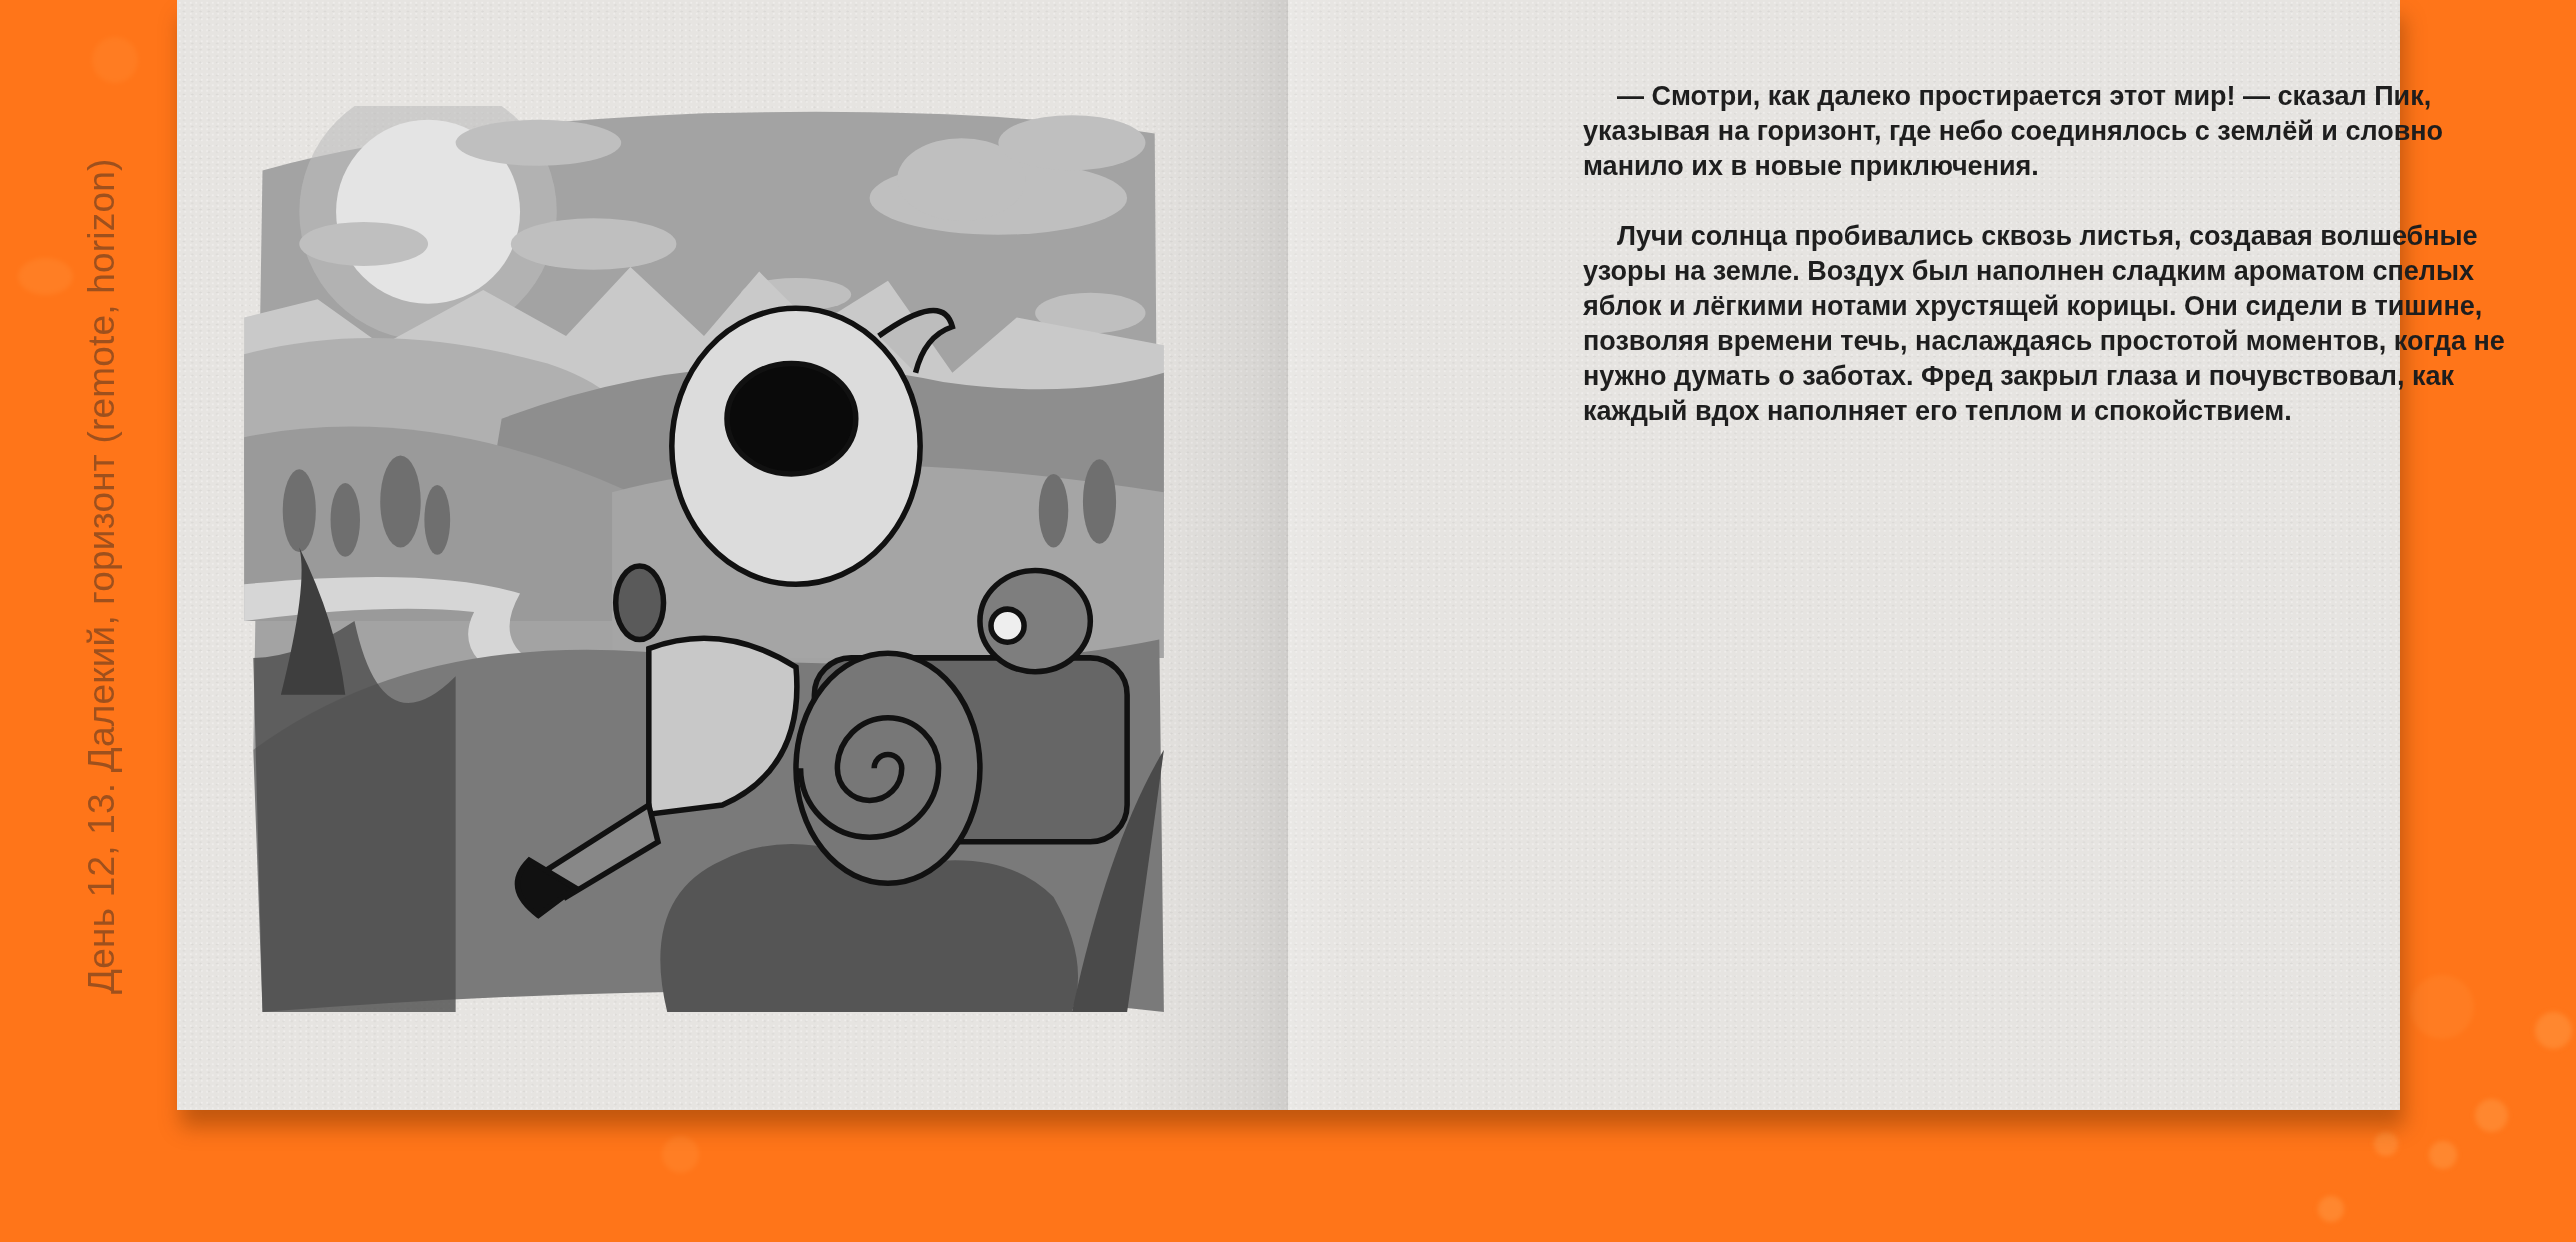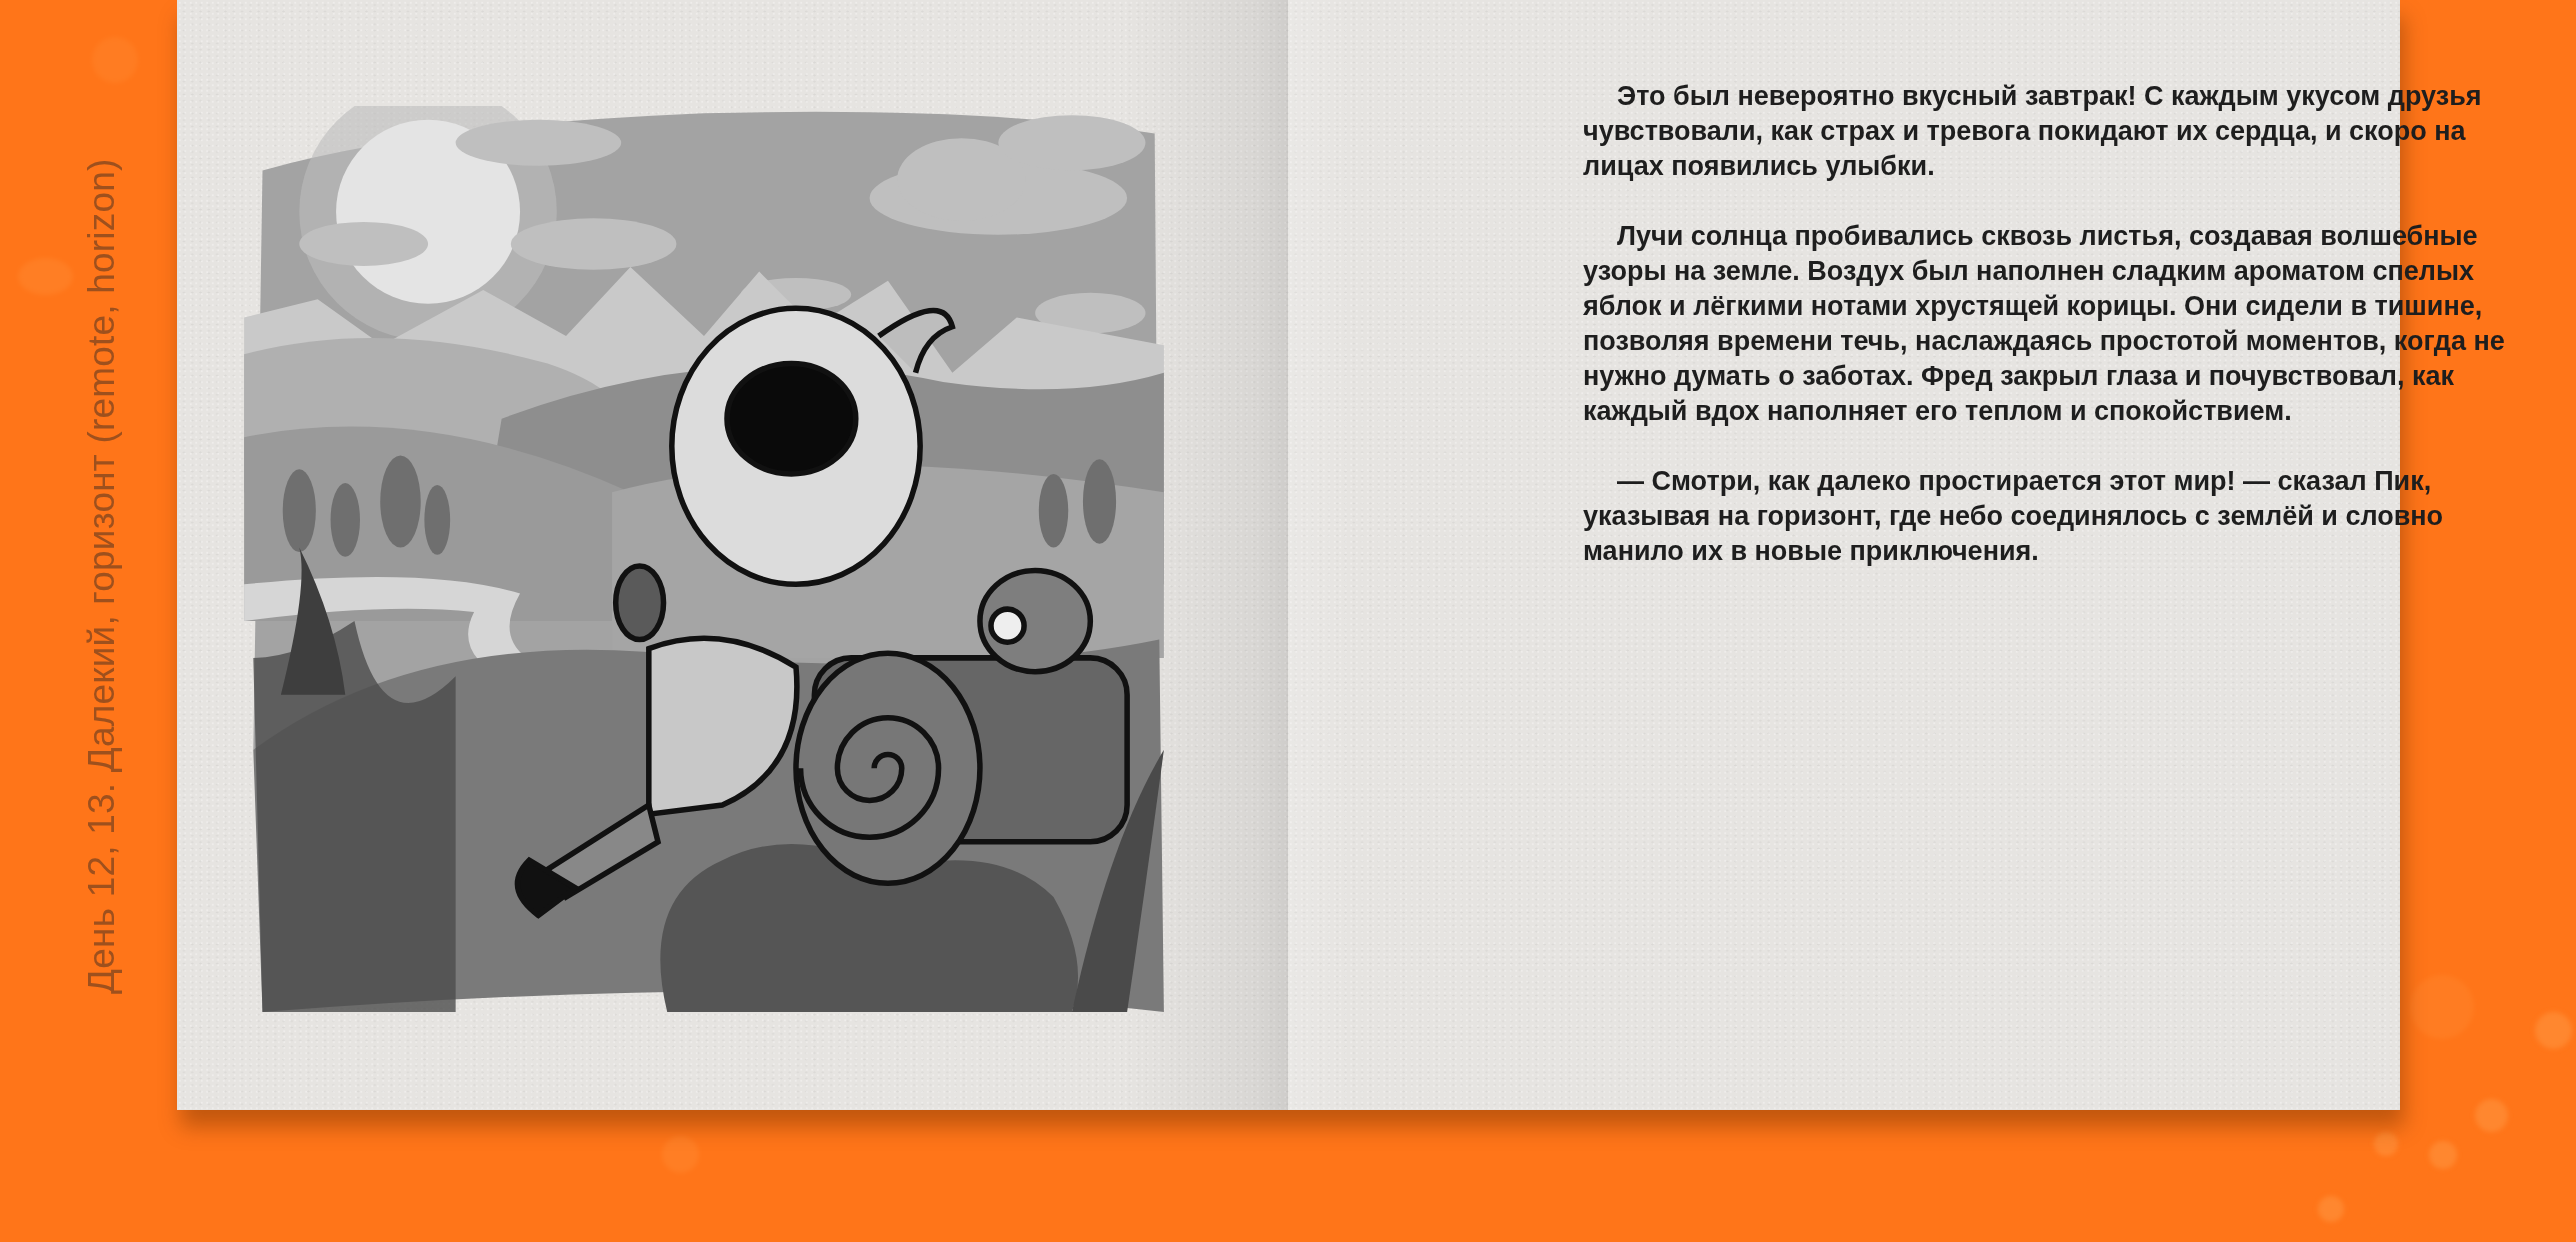--- a/index.html
+++ b/index.html
@@ -120,19 +120,18 @@
         <circle cx="830" cy="565" r="18" fill="#EEE"></circle>
       </g>
 
       <path d="M900,985 Q940,800 1000,700 Q980,850 960,985 Z" fill="#4A4A4A"></path>
       <path d="M40,640 Q70,520 60,480 Q100,560 110,640 Z" fill="#3E3E3E"></path>
     </svg>
   </div>
 
   <div class="page page-right">
     <div class="story">
-      <p>Это был невероятно вкусный завтрак! С каждым укусом друзья чувствовали, как страх и тревога покидают их сердца, и скоро на лицах появились улыбки.</p>
+      <p>— Смотри, как далеко простирается этот мир! — сказал Пик, указывая на горизонт, где небо соединялось с землёй и словно манило их в новые приключения.</p>
       <p>Лучи солнца пробивались сквозь листья, создавая волшебные узоры на земле. Воздух был наполнен сладким ароматом спелых яблок и лёгкими нотами хрустящей корицы. Они сидели в тишине, позволяя времени течь, наслаждаясь простотой моментов, когда не нужно думать о заботах. Фред закрыл глаза и почувствовал, как каждый вдох наполняет его теплом и спокойствием.</p>
-      <p>— Смотри, как далеко простирается этот мир! — сказал Пик, указывая на горизонт, где небо соединялось с землёй и словно манило их в новые приключения.</p>
     </div>
   </div>
 </div>
 
 
 </body></html>

